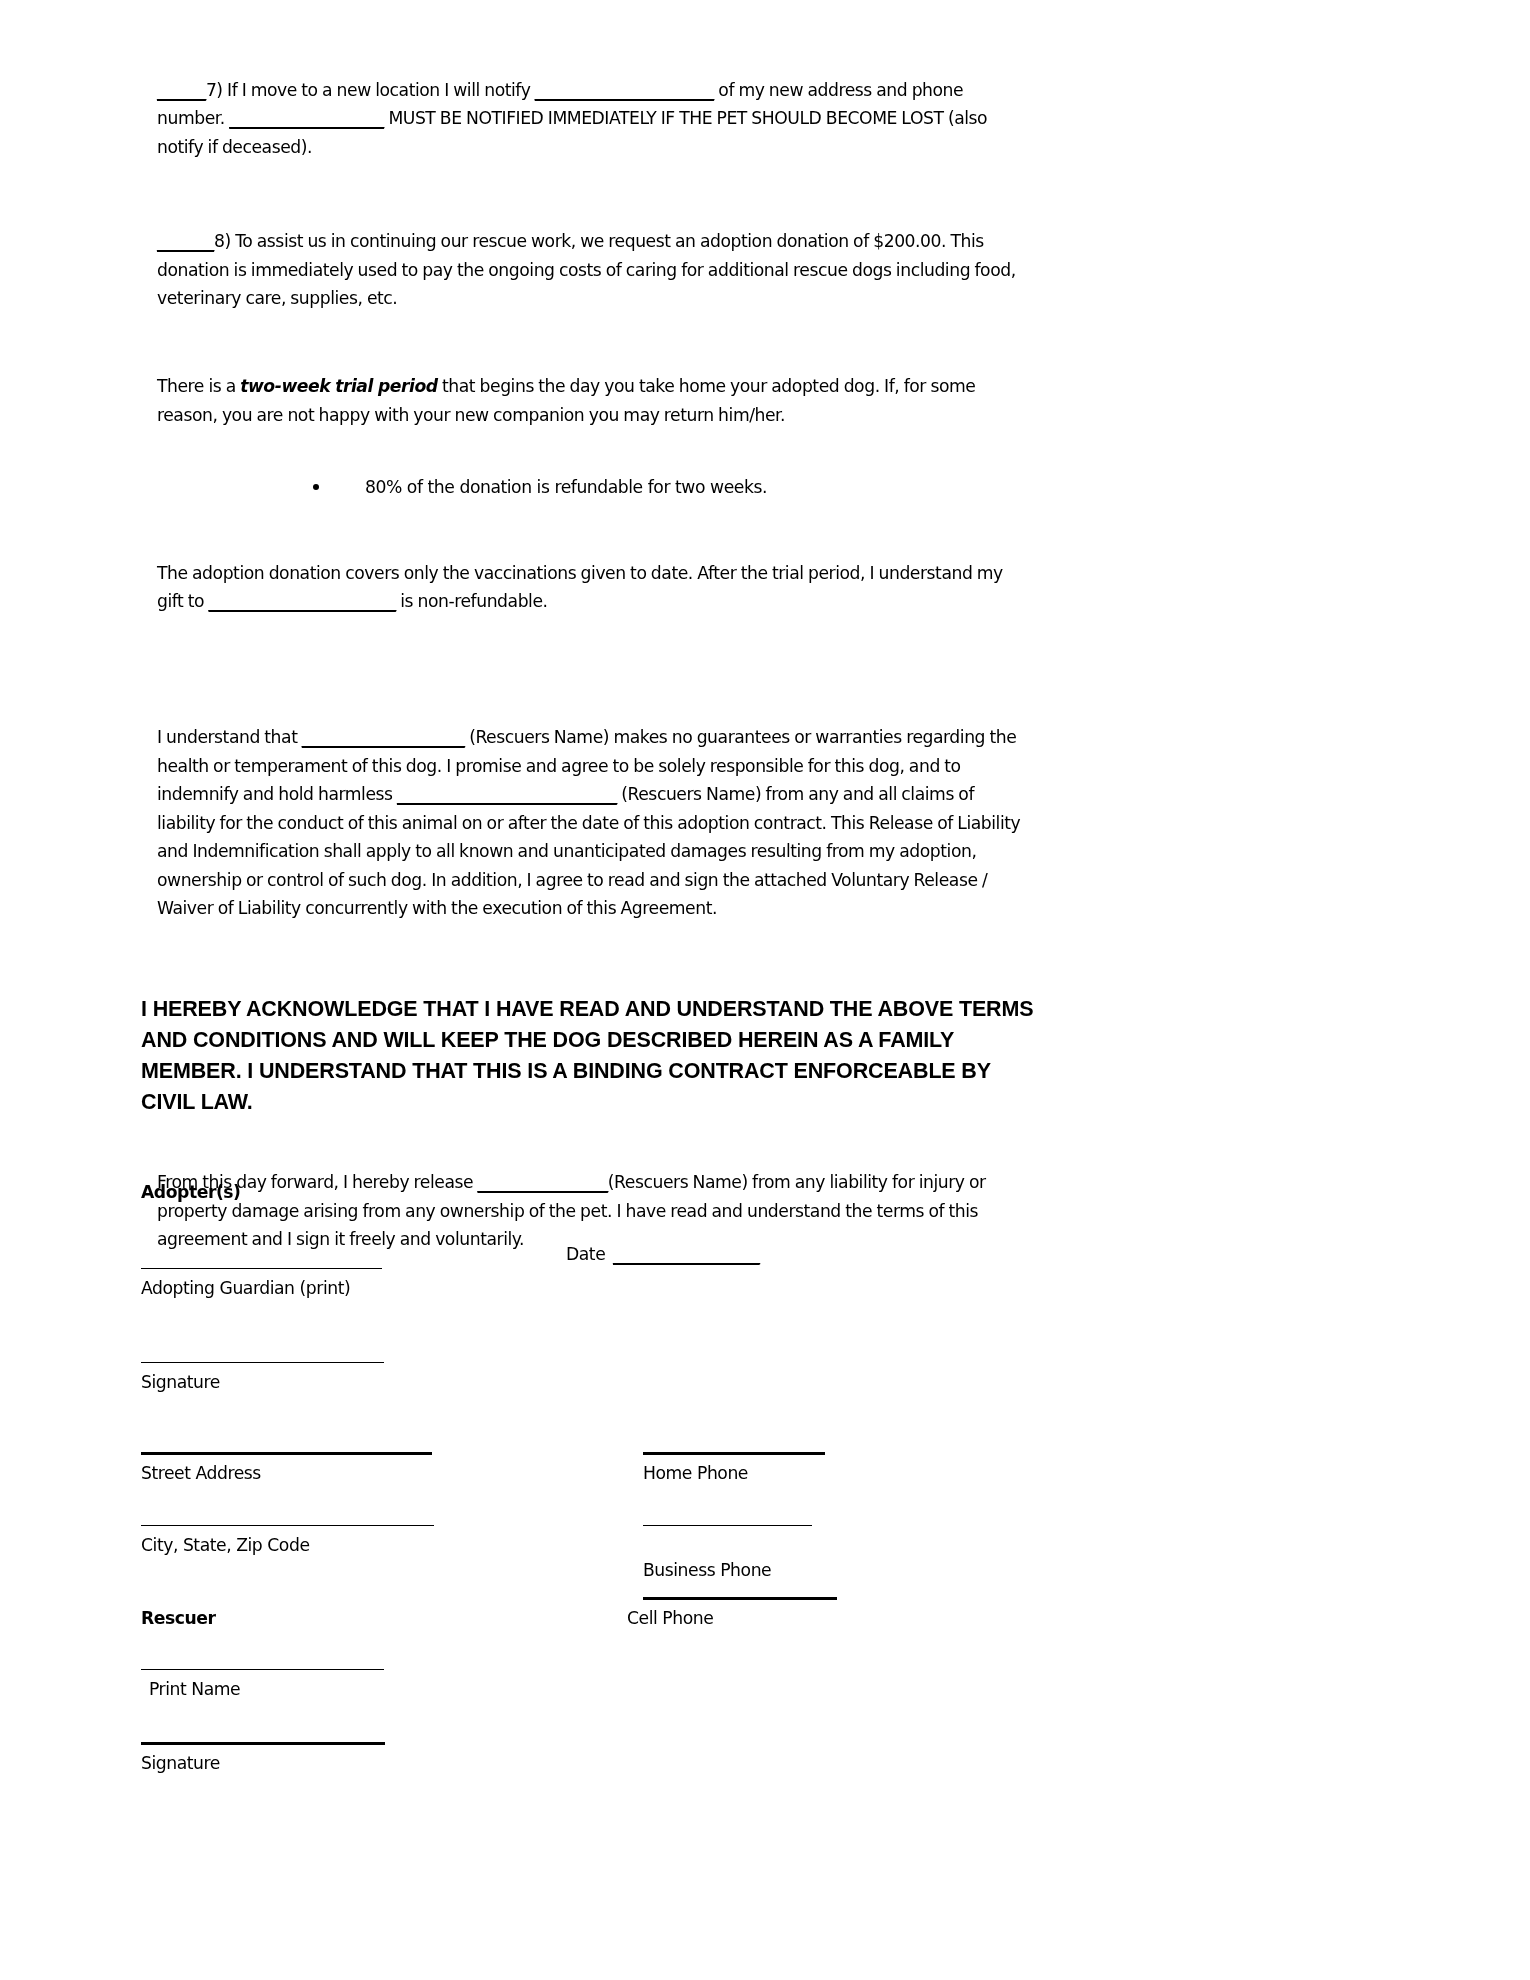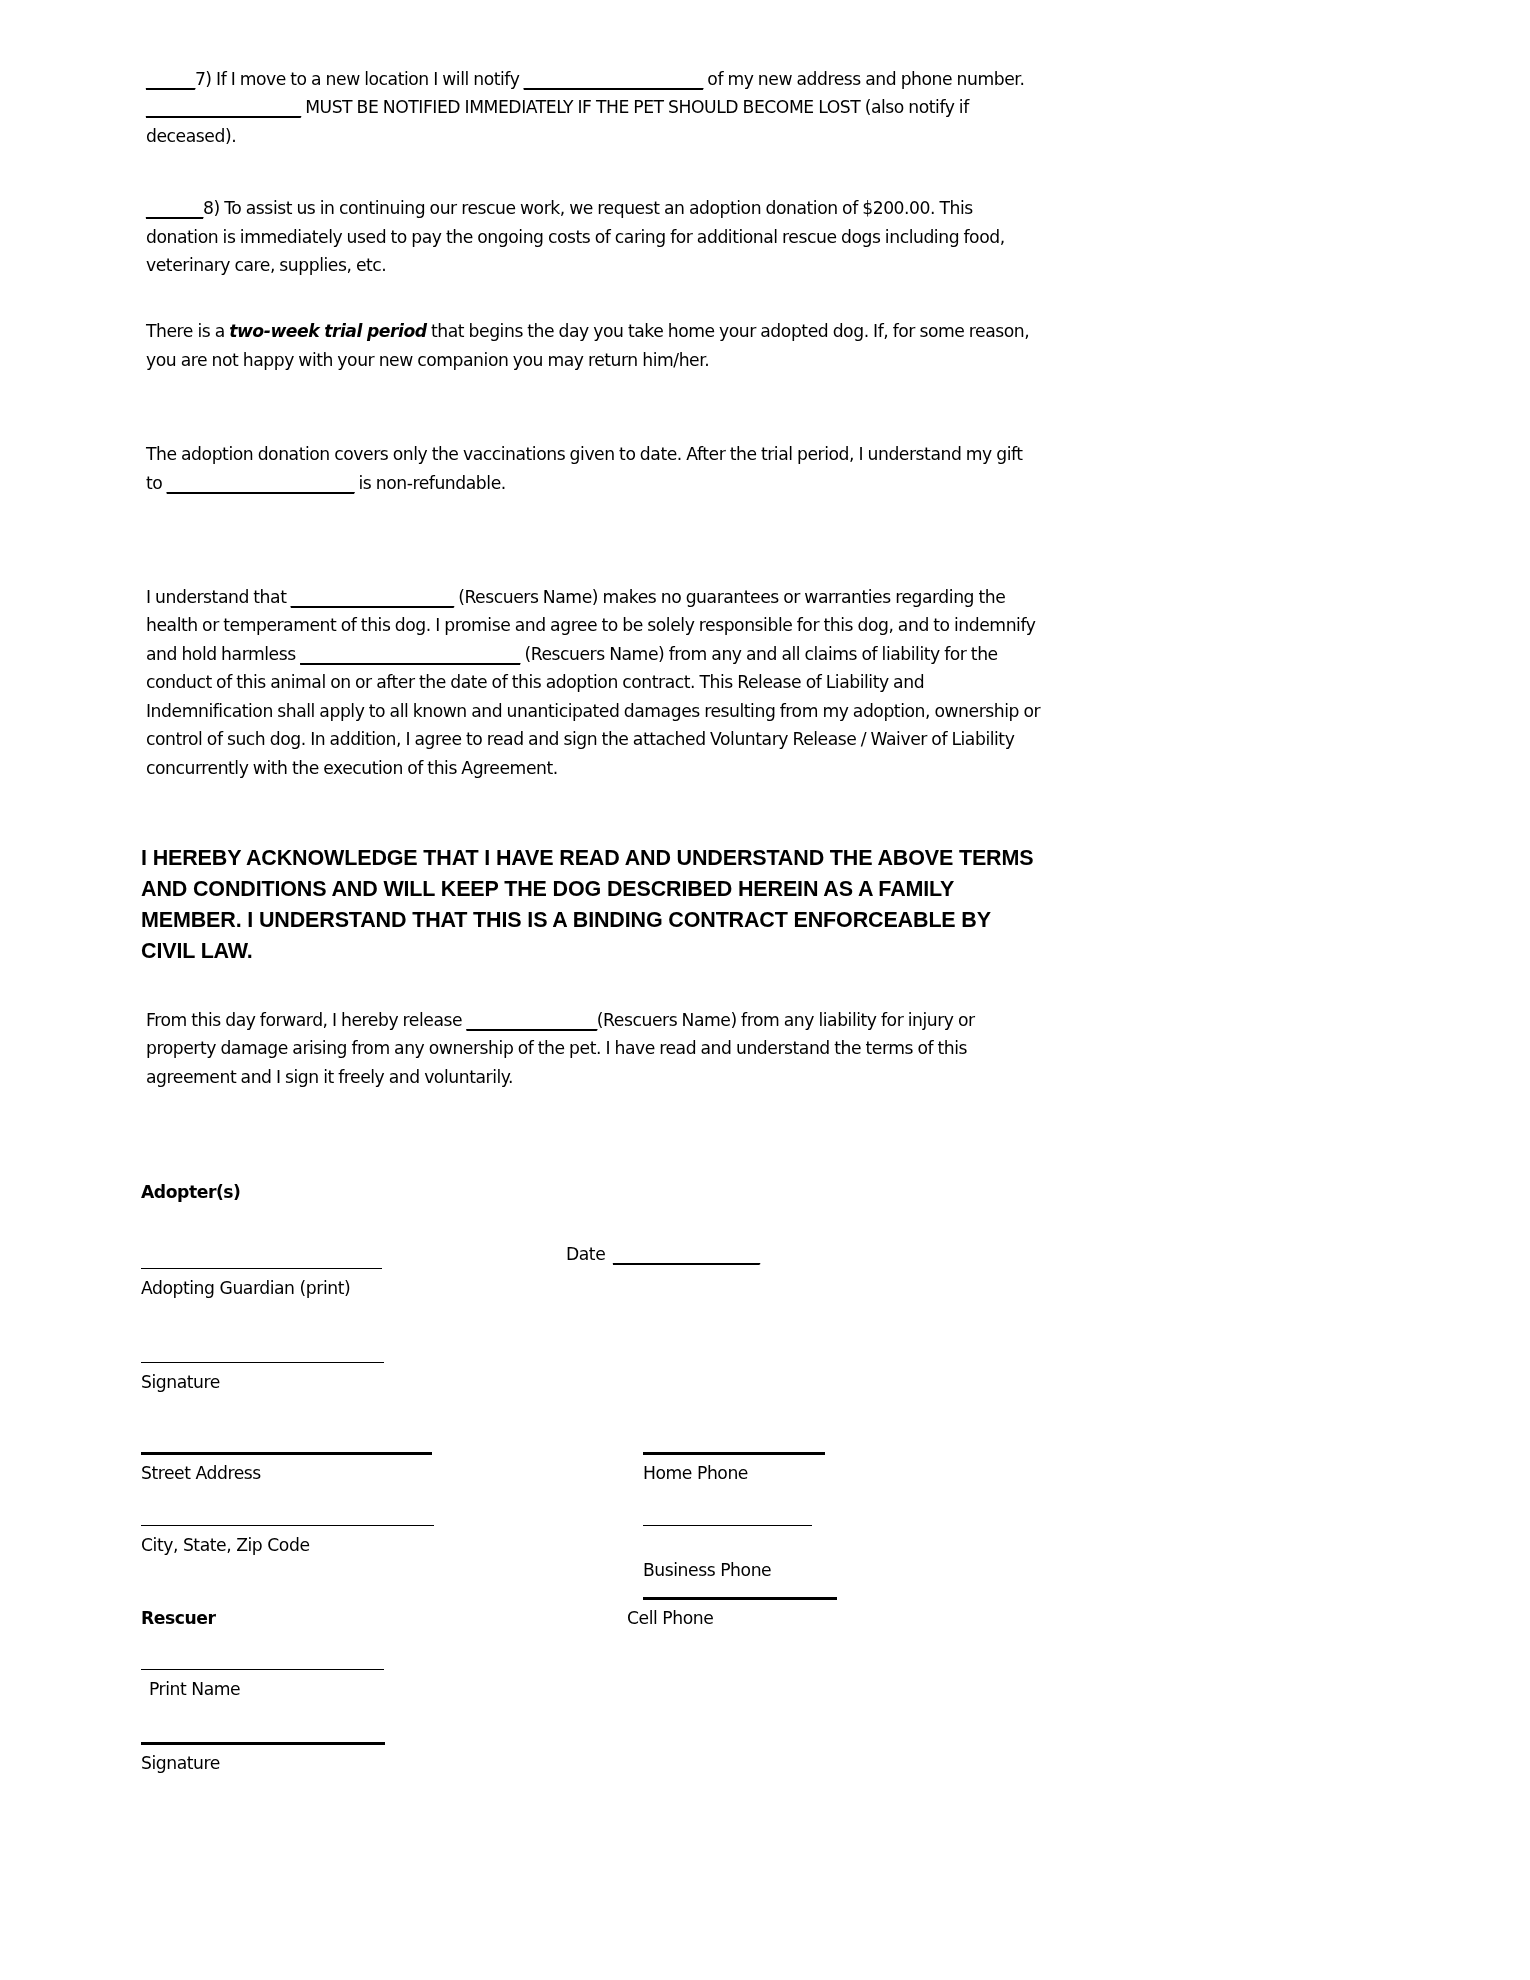--- a/index.html
+++ b/index.html
@@ -31,21 +31,21 @@
     top: 60px;
     width: 905px;
   }
 
   
   p.body {
     font-family: "DejaVu Sans", sans-serif;
     font-size: 17.2px;
     line-height: 28.4px;
     letter-spacing: -0.45px;
-    margin: 5px;
+    margin: 16px;
     text-align: left;
     word-spacing: -0.6px;
   }
 
   .gap-sm { height: 28px; }
   .gap-md { height: 34px; }
   .gap-lg { height: 56px; }
   .gap-xl { height: 76px; }
 
   b.bi {
@@ -129,20 +129,21 @@
 
     <p class="body"><span class="fill">_______</span><span>8)</span><span>  To assist us in continuing our rescue work, we request an adoption donation of $200.00. This donation is immediately used to pay the ongoing costs of caring for additional rescue dogs including food, veterinary care, supplies, etc.</span></p>
 
     <div class="gap-sm"></div>
 
     <p class="body"><span>There is a </span><b class="bi">two-week trial period</b><span> that begins the day you take home your adopted dog. If, for some reason, you are not happy with your new companion you may return him/her.</span></p>
 
     <div class="gap-sm"></div>
 
     <ul class="bullets">
+      <li><span class="dot"></span><span>80% of the donation is refundable for two weeks.</span></li>
     </ul>
 
     <div class="gap-sm"></div>
 
     <p class="body"><span>The adoption donation covers only the vaccinations given to date. After the trial period, I understand my gift to </span><span class="fill">_______________________</span><span> is non-refundable.</span></p>
 
     <div class="gap-xl"></div>
 
     <p class="body"><span>I understand that </span><span class="fill">____________________</span><span> (Rescuers Name) makes no guarantees or warranties regarding the health or temperament of this dog. I promise and agree to be solely responsible for this dog, and to indemnify and hold harmless </span><span class="fill">___________________________</span><span> (Rescuers Name) from any and all claims of liability for the conduct of this animal on or after the date of this adoption contract. This Release of Liability and Indemnification shall apply to all known and unanticipated damages resulting from my adoption, ownership or control of such dog. In addition, I agree to read and sign the attached Voluntary Release / Waiver of Liability concurrently with the execution of this Agreement.</span></p>
 

